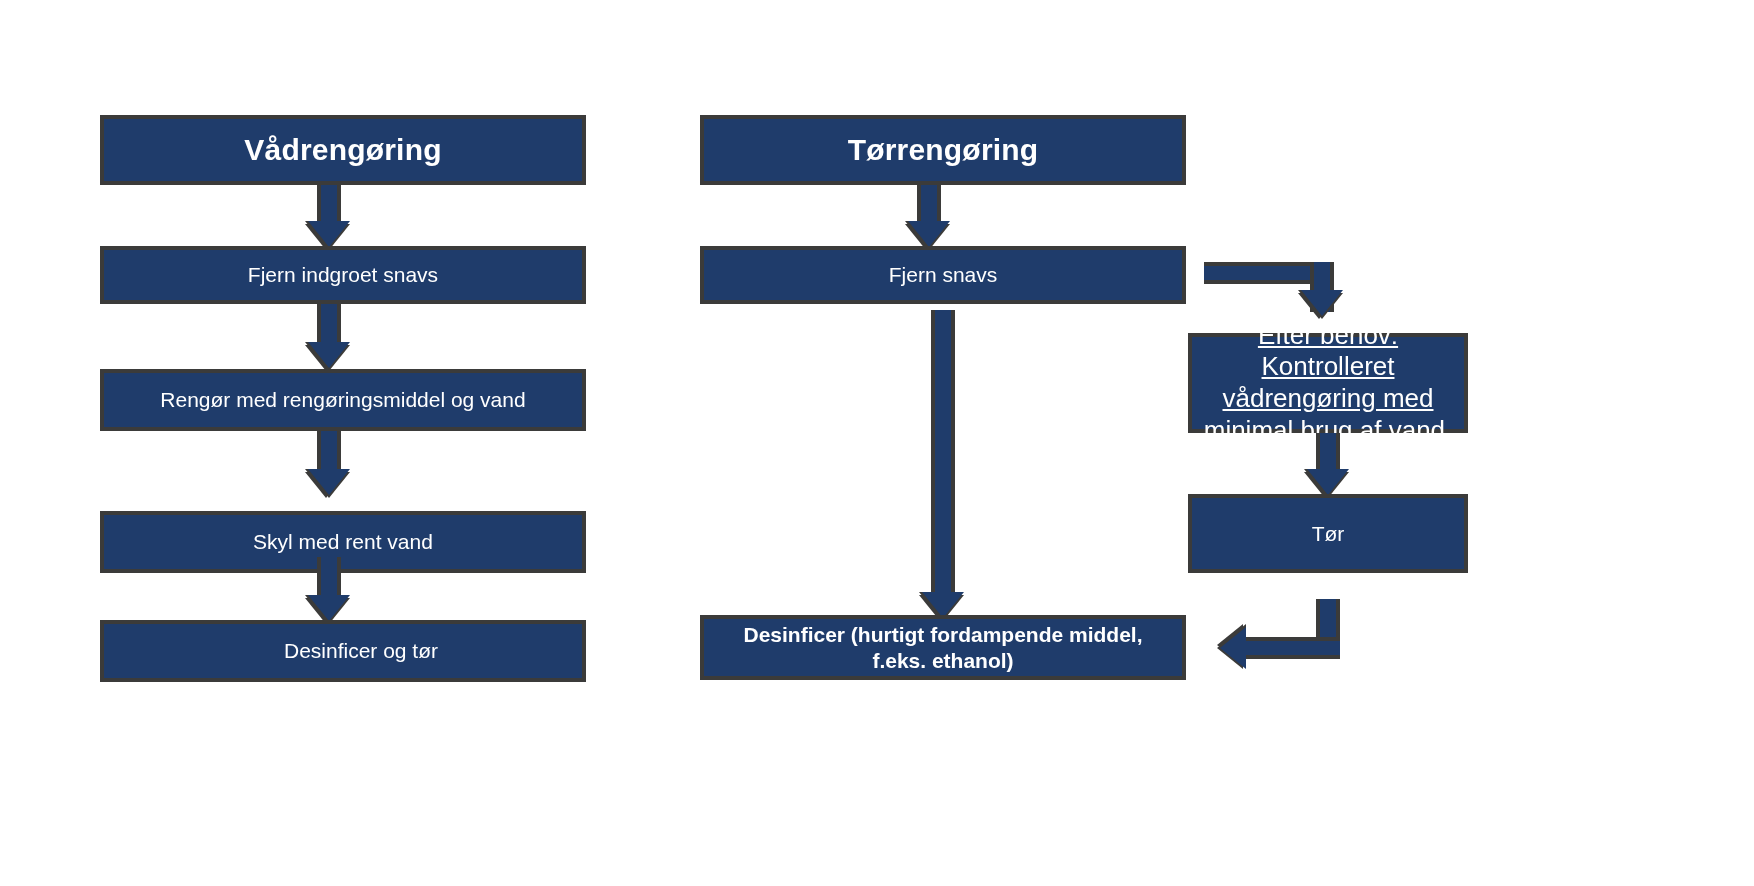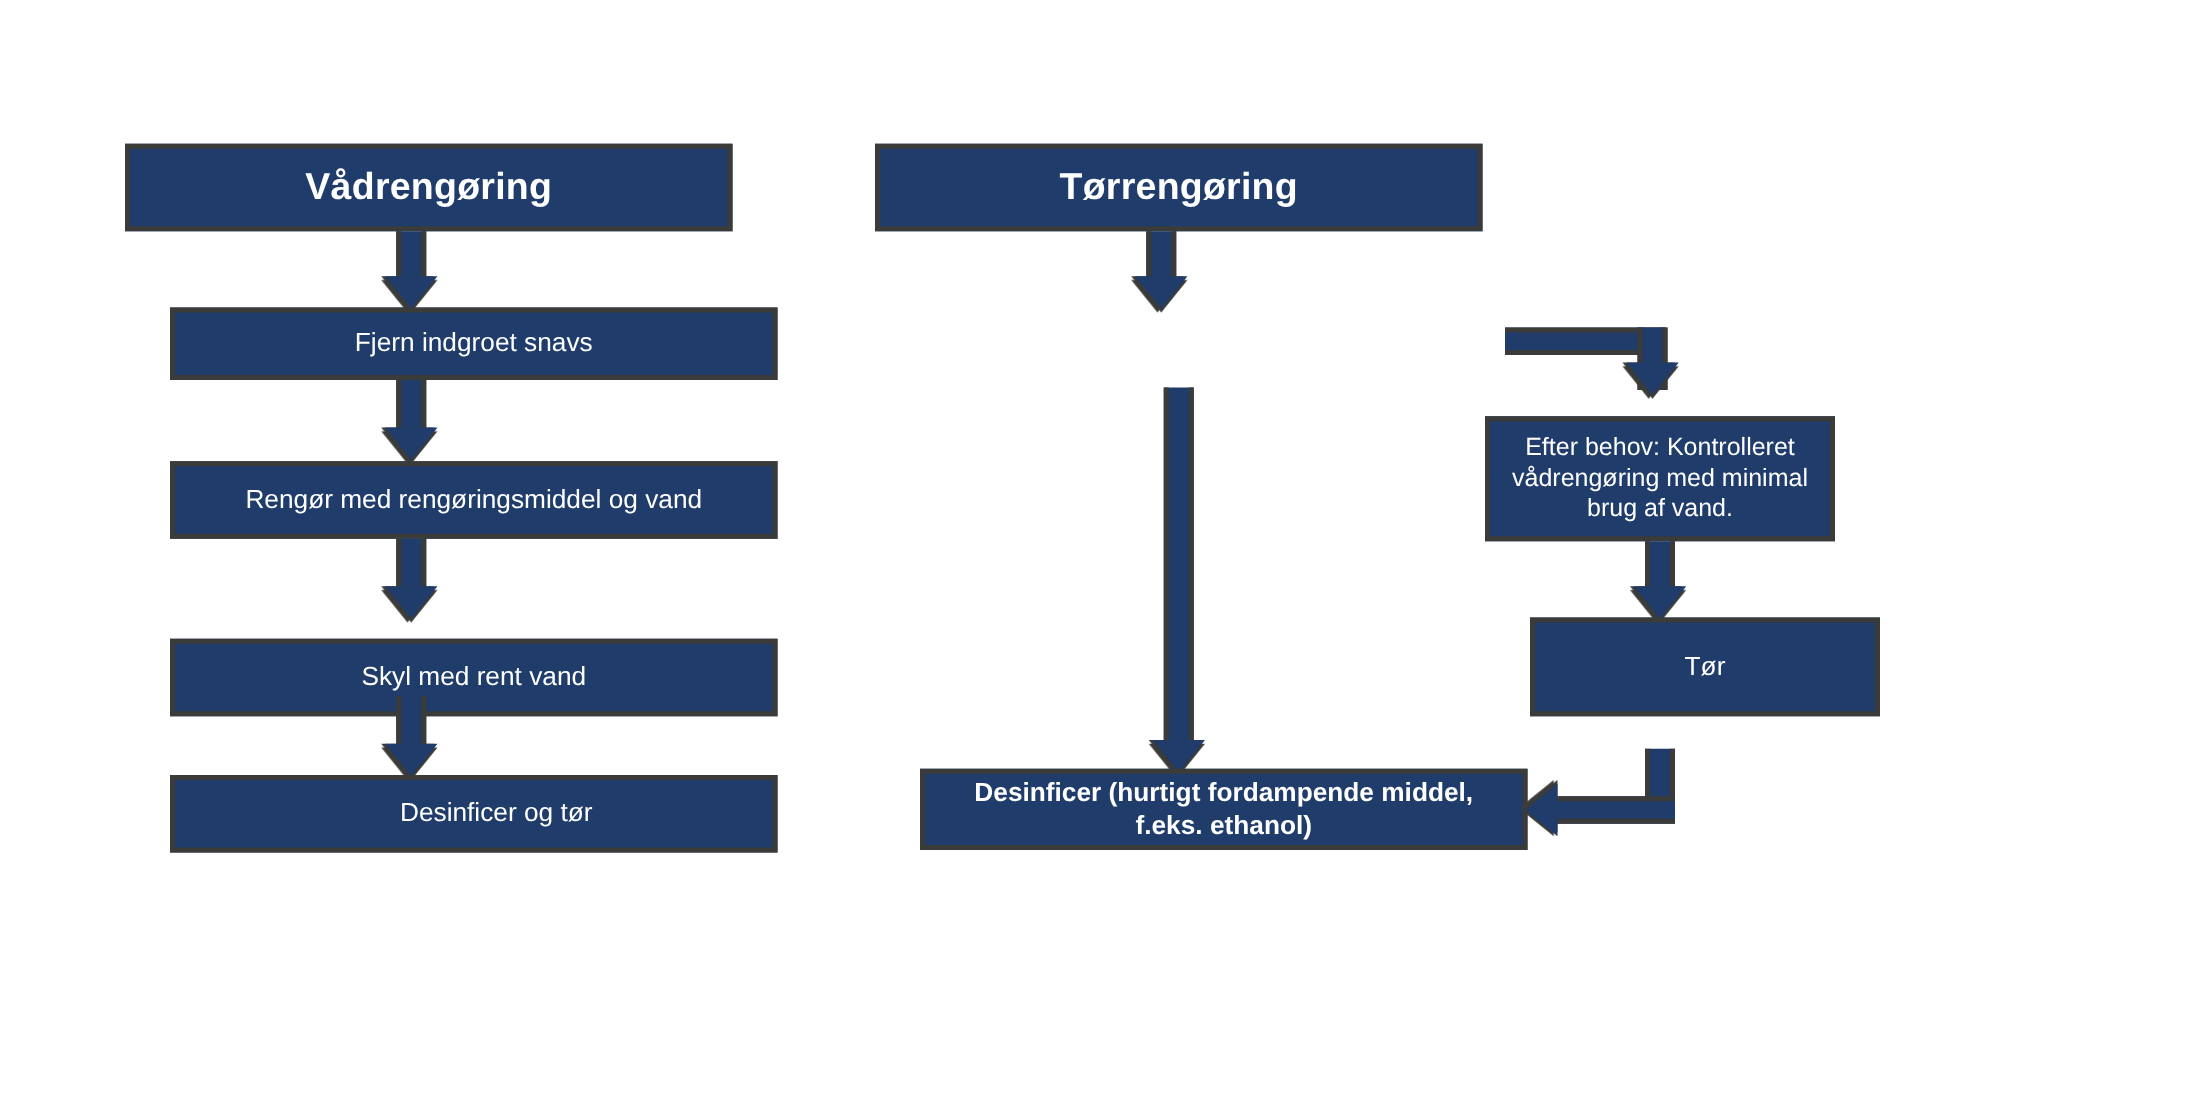--- a/index.html
+++ b/index.html
@@ -20,22 +20,22 @@
     color:#ffffff;
     display:flex;
     align-items:center;
     justify-content:center;
     text-align:center;
     line-height:1.22;
     padding:4px 10px;
   }
   .box .lbl{display:block;width:100%;}
   .header{font-size:30px;font-weight:bold;letter-spacing:.2px;align-items:center;}
-  .step{font-size:21px;font-weight:normal;margin-left:36px;}
-  .small{font-size:20px;}
+  .step{font-size:21px;font-weight:normal;}
+  .small{font-size:26px;text-decoration:underline;}
 
   
   .arrow-down{position:absolute;}
   .arrow-down .shaft{
     position:absolute;left:50%;top:0;transform:translateX(-50%);
     background:#1f3c6b;
     border-left:4px solid #3b3b3a;
     border-right:4px solid #3b3b3a;
     box-sizing:border-box;
   }
@@ -115,20 +115,23 @@
 
   <div class="box header" style="left:700px;top:115px;width:486px;height:70px;">
     <span class="lbl">Tørrengøring</span>
   </div>
 
   <div class="arrow-down" style="left:901px;top:185px;width:56px;height:62px;">
     <div class="shaft" style="width:24px;height:40px;"></div>
     <div class="head"></div>
   </div>
 
+  <div class="box step" style="left:700px;top:246px;width:486px;height:58px;">
+    <span class="lbl">Fjern snavs</span>
+  </div>
 
   <div class="bar v" style="left:931px;top:310px;width:24px;height:285px;"></div>
 
   <div class="arrow-head-down" style="left:922px;top:592px;"></div>
 
   <div class="box step" style="left:700px;top:615px;width:486px;height:65px;font-weight:bold;">
     <span class="lbl">Desinficer (hurtigt fordampende middel, f.eks. ethanol)</span>
   </div>
 
   <div class="bar h" style="left:1204px;top:262px;width:128px;height:22px;"></div>

